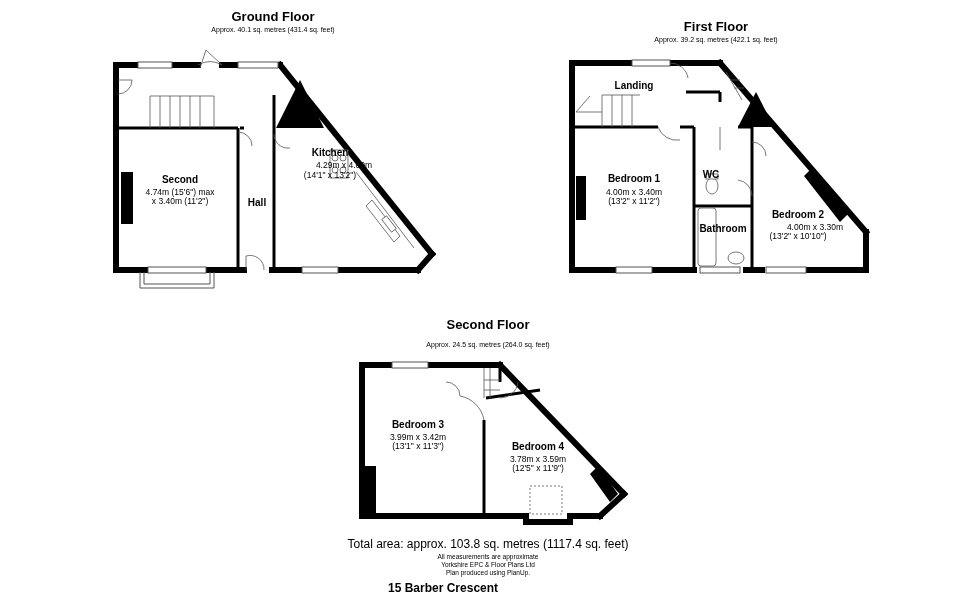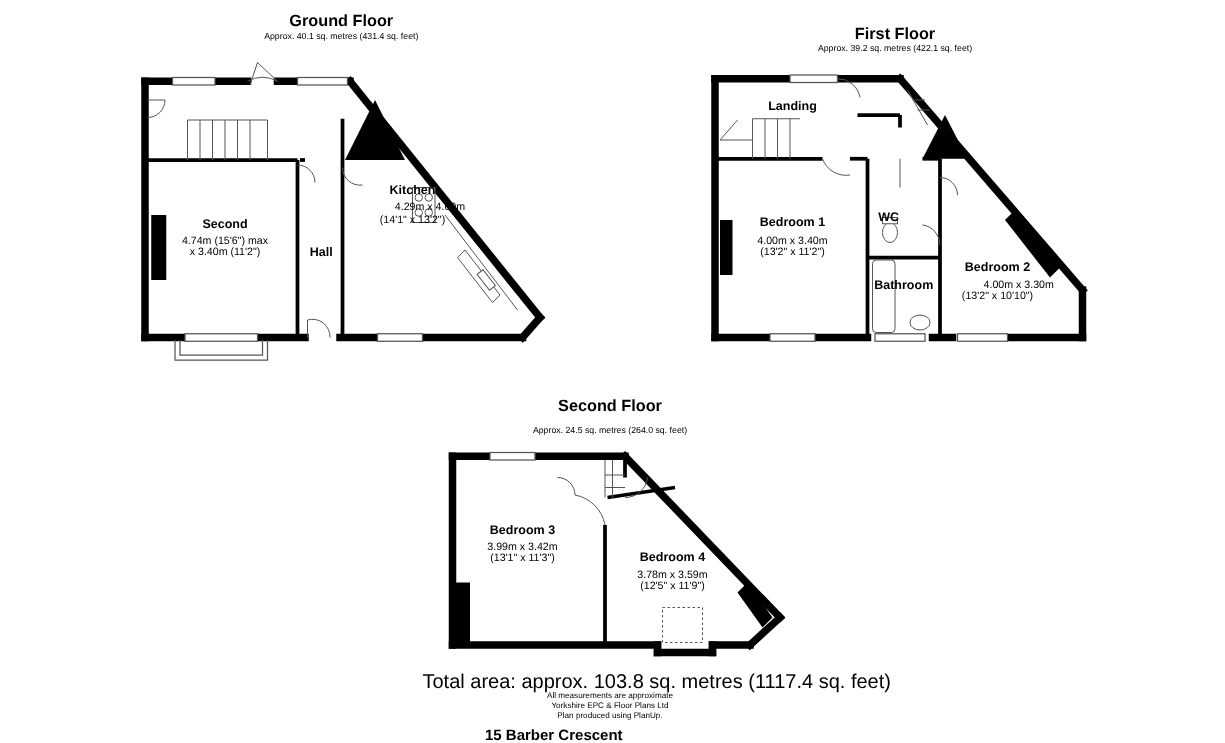--- a/index.html
+++ b/index.html
@@ -2,21 +2,21 @@
 <html><head>
 <meta charset="utf-8">
 <style>
   html, body { margin: 0; padding: 0; background: #ffffff; }
   body { width: 980px; height: 594px; position: relative; overflow: hidden; font-family: "Liberation Sans", sans-serif; color: #000; }
   .floor-title { position: absolute; font-weight: bold; font-size: 13px; text-align: center; white-space: nowrap; }
   .floor-area { position: absolute; font-size: 7px; text-align: center; white-space: nowrap; }
   .room-name { position: absolute; font-weight: bold; font-size: 10px; text-align: center; white-space: nowrap; }
   .room-dim { position: absolute; font-size: 8.5px; text-align: center; white-space: nowrap; line-height: 10px; }
   svg.plan { position: absolute; left: 0; top: 0; }
-  .footer-total { position: absolute; font-size: 16px; white-space: nowrap; text-align: center; }
+  .footer-total { position: absolute; font-size: 12px; white-space: nowrap; text-align: center; }
   .footer-note { position: absolute; font-size: 6.5px; text-align: center; white-space: nowrap; line-height: 8px; }
   .footer-address { position: absolute; font-weight: bold; font-size: 12px; text-align: left; white-space: nowrap; }
 </style>
 </head>
 <body>
 
 <svg class="plan" width="980" height="594" viewBox="0 0 980 594">
 
   <g fill="none" stroke="#000">
 

